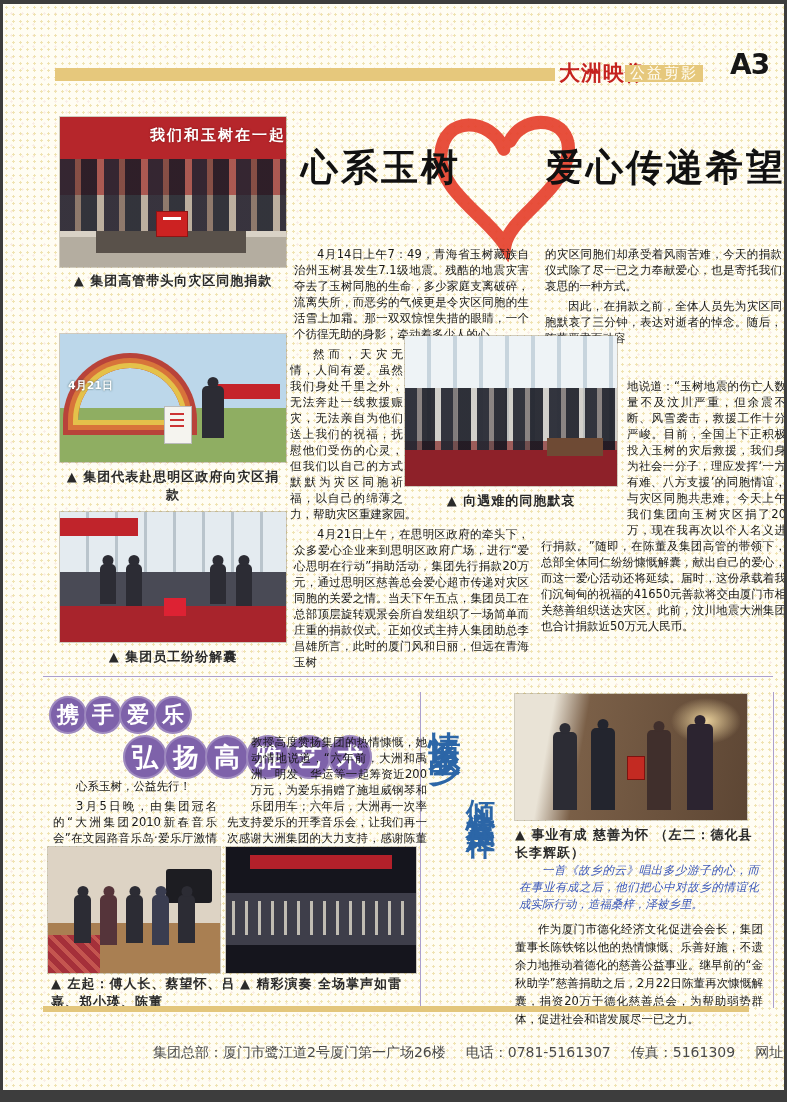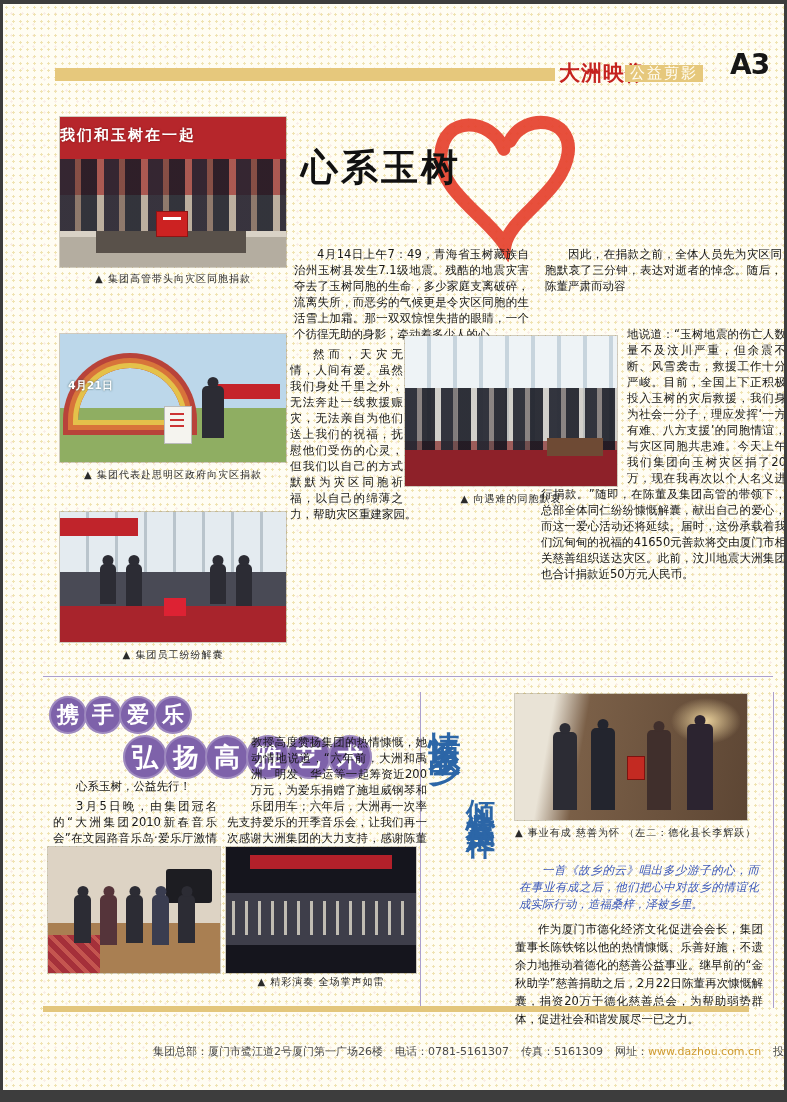--- a/index.html
+++ b/index.html
@@ -19,25 +19,25 @@
   
   .tan-bar{left:52px;top:64px;width:500px;height:13px;background:#e6c87c;}
   .brand{left:556px;top:55px;font-size:21px;font-weight:bold;color:#c5231f;letter-spacing:1px;}
   .section-box{left:622px;top:61px;width:78px;height:17px;background:#e6c87c;display:flex;align-items:center;justify-content:center;}
   .section-box span{font-size:15px;color:#fffdf3;letter-spacing:2px;}
   .page-num{left:702px;top:44px;font-size:28px;font-weight:bold;color:#161616;letter-spacing:-1px;margin-left:25px;}
   
   .photo{position:absolute;overflow:hidden;box-shadow:0 0 0 1px rgba(120,110,90,.35);}
   .fig{position:absolute;background:#2c2c34;border-radius:5px 5px 0 0;}
   .fig::before{content:'';position:absolute;top:-9px;left:50%;transform:translateX(-50%);width:11px;height:11px;border-radius:50%;background:inherit;}
-  .caption{position:absolute;font-size:10px;color:#2a2a2a;letter-spacing:1px;}
+  .caption{position:absolute;font-size:13px;color:#2a2a2a;letter-spacing:1px;font-weight:bold;}
   .caption.center{text-align:center;}
   
   .photo1{left:57px;top:113px;width:226px;height:150px;background:linear-gradient(#b6262b 0 52%,#d9d2c6 52% 80%,#b4ada0 80% 100%);}
-  .photo1 .banner-text{position:absolute;top:9px;left:0;right:0;text-align:left;color:#fff;font-size:15px;font-weight:bold;letter-spacing:2px;text-shadow:0 0 2px #7e1013;}
+  .photo1 .banner-text{position:absolute;top:9px;left:0;right:0;text-align:right;color:#fff;font-size:15px;font-weight:bold;letter-spacing:2px;text-shadow:0 0 2px #7e1013;}
   .photo1 .crowd{position:absolute;top:42px;left:0;right:0;height:72px;background:repeating-linear-gradient(90deg,rgba(42,38,50,.92) 0 15px,rgba(118,92,78,.75) 15px 21px,rgba(28,30,40,.88) 21px 37px,rgba(160,140,120,.5) 37px 44px);}
   .photo1 .table{position:absolute;bottom:14px;left:36px;width:150px;height:22px;background:#59514a;}
   .photo1 .redbox{position:absolute;bottom:30px;left:96px;width:30px;height:24px;background:#cc2222;border:1px solid #8e1414;}
   .photo1 .redbox::after{content:'';position:absolute;top:5px;left:6px;right:6px;height:3px;background:#fff;}
   
   .photo2{left:57px;top:330px;width:226px;height:128px;background:linear-gradient(180deg,#bcd7ea 0 58%,#8fae62 58% 100%);}
   .rainbow{position:absolute;left:18px;top:34px;width:104px;height:52px;border-radius:104px 104px 0 0;box-shadow:0 0 0 5px #e4c14a,0 0 0 10px #d8743a,0 0 0 15px #b8433a;}
   .photo2 .date-label{position:absolute;left:8px;top:44px;color:#fff;font-size:11px;font-weight:bold;text-shadow:0 0 2px #355;}
   .photo2 .red-banner{position:absolute;right:6px;top:50px;width:66px;height:15px;background:#c5242b;}
   .photo2 .whitebox{position:absolute;left:104px;bottom:18px;width:26px;height:36px;background:#f5f4ef;border:1px solid #bbb;}
@@ -90,21 +90,21 @@
   .music-colB{left:224px;top:698px;width:200px;}
   
   .vtitle{position:absolute;writing-mode:vertical-rl;font-weight:bold;color:#2c66a7;}
   .vtitle1{left:420px;top:702px;font-size:32px;letter-spacing:7px;}
   .vtitle2{left:458px;top:772px;font-size:29px;letter-spacing:6px;}
   .lead-blue{left:500px;top:842px;width:272px;font-size:11.5px;line-height:17px;font-style:italic;color:#3a56b8;text-align:justify;}
   .lead-blue p,.home-body p{margin:16px;text-indent:2em;}
   .home-body{left:496px;top:900px;width:280px;font-size:11.5px;line-height:18px;text-align:justify;color:#161616;}
   
   .goldbar{left:40px;top:1002px;width:706px;height:6px;background:#e3c67c;}
-  .footer{left:150px;top:1040px;width:620px;display:flex;gap:12px;white-space:nowrap;font-size:11px;color:#4a4a4a;align-items:center;}
+  .footer{left:150px;top:1040px;width:620px;display:flex;gap:20px;white-space:nowrap;font-size:14px;color:#4a4a4a;align-items:center;}
   .footer .link{color:#cf9a2f;}
 </style>
 </head>
 <body>
 
 <div class="page">
 
   <div class="abs tan-bar"></div>
   <div class="abs brand">大洲映像</div>
   <div class="abs section-box">
@@ -138,27 +138,30 @@
     <div class="fig" style="left:150px;bottom:38px;width:16px;height:40px;"></div>
     <div class="fig" style="left:176px;bottom:36px;width:16px;height:42px;"></div>
   </div>
   <div class="caption center abs" style="left:57px;top:644px;width:226px;">▲ 集团员工纷纷解囊</div>
 
   <svg class="abs heart" viewBox="0 0 200 170">
     <path d="M100 50 C 88 16, 38 10, 33 52 C 28 90, 78 120, 96 152 C 103 122, 160 100, 168 58 C 175 20, 124 12, 107 42" stroke="#e5402c" stroke-width="14" fill="none" stroke-linecap="round" opacity="0.92"></path>
   </svg>
   <div class="abs headline">
     <span>心系玉树</span>
+    <span>爱心传递希望</span>
   </div>
 
   <div class="coltext col1">
     <p>4月14日上午7：49，青海省玉树藏族自治州玉树县发生7.1级地震。残酷的地震灾害夺去了玉树同胞的生命，多少家庭支离破碎，流离失所，而恶劣的气候更是令灾区同胞的生活雪上加霜。那一双双惊惶失措的眼睛，一个个彷徨无助的身影，牵动着多少人的心。</p>
     <div class="flow"><span class="spacer-r"></span><span>然而，天灾无情，人间有爱。虽然我们身处千里之外，无法奔赴一线救援赈灾，无法亲自为他们送上我们的祝福，抚慰他们受伤的心灵，但我们以自己的方式默默为灾区同胞祈福，以自己的绵薄之力，帮助灾区重建家园。</span></div>
+    <p>4月21日上午，在思明区政府的牵头下，众多爱心企业来到思明区政府广场，进行“爱心思明在行动”捐助活动，集团先行捐款20万元，通过思明区慈善总会爱心超市传递对灾区同胞的关爱之情。当天下午五点，集团员工在总部顶层旋转观景会所自发组织了一场简单而庄重的捐款仪式。正如仪式主持人集团助总李昌雄所言，此时的厦门风和日丽，但远在青海玉树</p>
   </div>
   <div class="coltext col2">
+    <p style="text-indent:0;">的灾区同胞们却承受着风雨苦难，今天的捐款仪式除了尽一已之力奉献爱心，也是寄托我们哀思的一种方式。</p>
     <p>因此，在捐款之前，全体人员先为灾区同胞默哀了三分钟，表达对逝者的悼念。随后，陈董严肃而动容</p>
     <div class="flow noindent"><span class="spacer-l"></span><span>地说道：“玉树地震的伤亡人数量不及汶川严重，但余震不断、风雪袭击，救援工作十分严峻。目前，全国上下正积极投入玉树的灾后救援，我们身为社会一分子，理应发挥‘一方有难、八方支援’的同胞情谊，与灾区同胞共患难。今天上午我们集团向玉树灾区捐了20万，现在我再次以个人名义进行捐款。”随即，在陈董及集团高管的带领下，总部全体同仁纷纷慷慨解囊，献出自己的爱心，而这一爱心活动还将延续。届时，这份承载着我们沉甸甸的祝福的41650元善款将交由厦门市相关慈善组织送达灾区。此前，汶川地震大洲集团也合计捐款近50万元人民币。</span></div>
   </div>
 
   <div class="photo photo-mid">
     <div class="crowd"></div>
     <div class="table"></div>
   </div>
   <div class="caption center abs" style="left:402px;top:488px;width:212px;">▲ 向遇难的同胞默哀</div>
 
@@ -179,20 +182,21 @@
 
   <div class="photo photoA">
     <div class="piano"></div>
     <div class="rug"></div>
     <div class="fig" style="left:26px;bottom:30px;width:17px;height:48px;"></div>
     <div class="fig" style="left:52px;bottom:28px;width:17px;height:50px;background:#55343a;"></div>
     <div class="fig" style="left:78px;bottom:30px;width:17px;height:48px;"></div>
     <div class="fig" style="left:104px;bottom:28px;width:17px;height:50px;background:#3a3d50;"></div>
     <div class="fig" style="left:130px;bottom:30px;width:17px;height:48px;"></div>
   </div>
+  <div class="caption abs" style="left:48px;top:971px;width:200px;">▲ 左起：傅人长、蔡望怀、吕嘉、郑小瑛、陈董</div>
 
   <div class="photo photoB">
     <div class="banner"></div>
     <div class="stage"></div>
     <div class="players"></div>
   </div>
   <div class="caption center abs" style="left:223px;top:971px;width:190px;">▲ 精彩演奏 全场掌声如雷</div>
 
   <div class="vtitle vtitle1">情系故乡</div>
   <div class="vtitle vtitle2">倾心造福桑梓</div>

